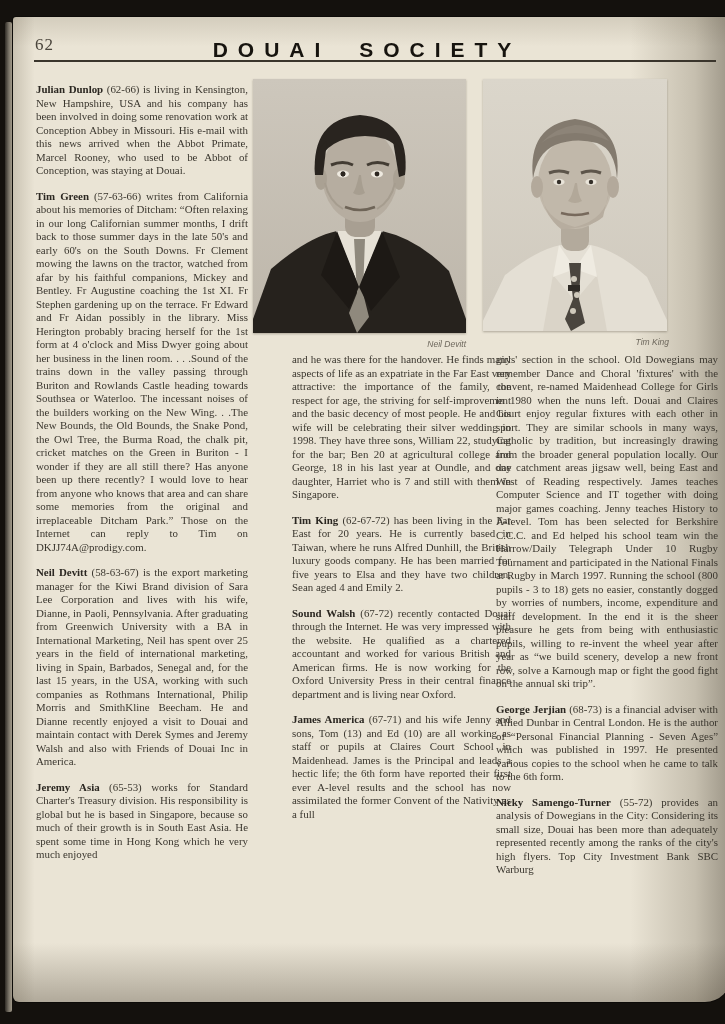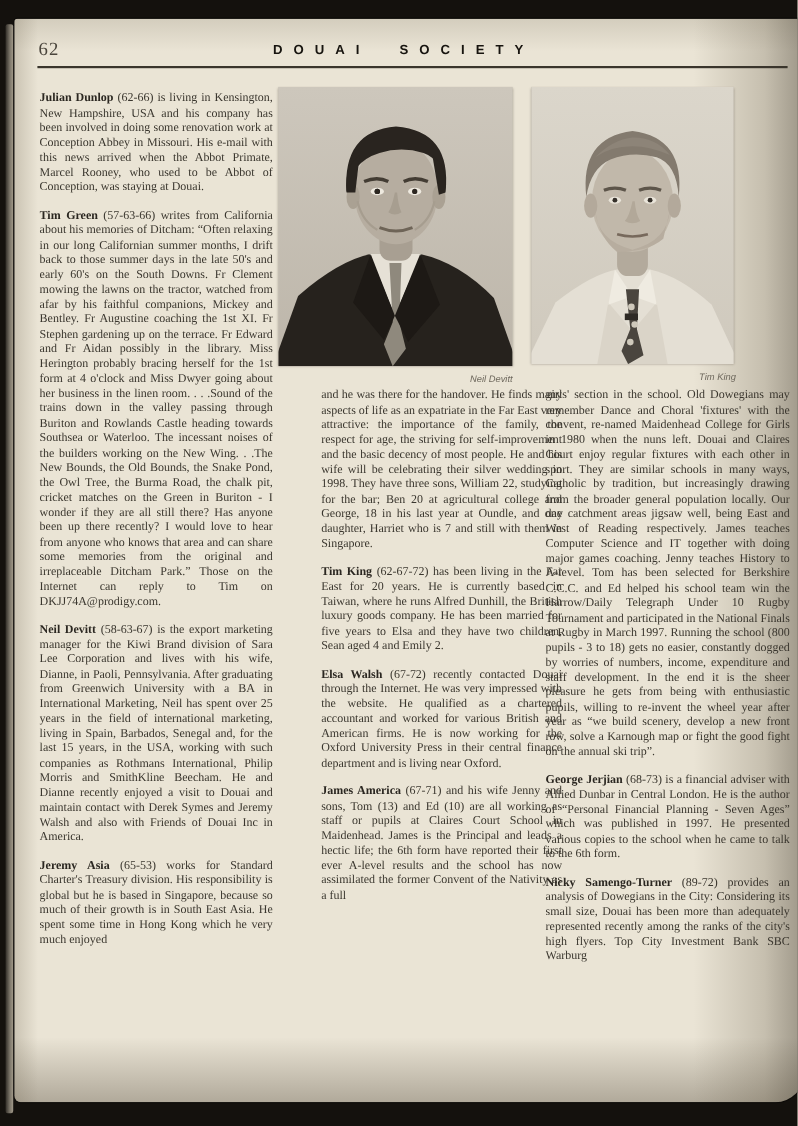--- a/index.html
+++ b/index.html
@@ -29,21 +29,21 @@
     border-radius:3px 4px 26px 6px;
     box-shadow:0 0 0 1px rgba(0,0,0,.35);
   }
   .page-number{
     position:absolute;left:22px;top:18px;
     font-size:17px;color:#4a453c;letter-spacing:1px;
   }
   .page-title{
     position:absolute;left:0;right:10px;top:21px;text-align:center;
     font-family:"Liberation Sans", sans-serif;font-weight:bold;
-    font-size:12px;letter-spacing:10px;word-spacing:13px;color:#17140f;
+    font-size:21px;letter-spacing:10px;word-spacing:13px;color:#17140f;
     white-space:nowrap;
   }
   .header-rule{
     position:absolute;left:21px;right:15px;top:43px;height:2px;
     background:#3a352c;
   }
   .col{
     position:absolute;
     font-size:10.9px;line-height:13.5px;color:#3a362e;
     text-align:justify;overflow:hidden;
@@ -187,23 +187,23 @@
   <div class="col" id="col1">
     <p><span class="lead">Julian Dunlop</span><span> (62-66) is living in Kensington, New Hampshire, USA and his company has been involved in doing some renovation work at Conception Abbey in Missouri. His e-mail with this news arrived when the Abbot Primate, Marcel Rooney, who used to be Abbot of Conception, was staying at Douai.</span></p>
     <p><span class="lead">Tim Green</span><span> (57-63-66) writes from California about his memories of Ditcham: “Often relaxing in our long Californian summer months, I drift back to those summer days in the late 50's and early 60's on the South Downs. Fr Clement mowing the lawns on the tractor, watched from afar by his faithful companions, Mickey and Bentley. Fr Augustine coaching the 1st XI. Fr Stephen gardening up on the terrace. Fr Edward and Fr Aidan possibly in the library. Miss Herington probably bracing herself for the 1st form at 4 o'clock and Miss Dwyer going about her business in the linen room. . . .Sound of the trains down in the valley passing through Buriton and Rowlands Castle heading towards Southsea or Waterloo. The incessant noises of the builders working on the New Wing. . .The New Bounds, the Old Bounds, the Snake Pond, the Owl Tree, the Burma Road, the chalk pit, cricket matches on the Green in Buriton - I wonder if they are all still there? Has anyone been up there recently? I would love to hear from anyone who knows that area and can share some memories from the original and irreplaceable Ditcham Park.” Those on the Internet can reply to Tim on DKJJ74A@prodigy.com.</span></p>
     <p><span class="lead">Neil Devitt</span><span> (58-63-67) is the export marketing manager for the Kiwi Brand division of Sara Lee Corporation and lives with his wife, Dianne, in Paoli, Pennsylvania. After graduating from Greenwich University with a BA in International Marketing, Neil has spent over 25 years in the field of international marketing, living in Spain, Barbados, Senegal and, for the last 15 years, in the USA, working with such companies as Rothmans International, Philip Morris and SmithKline Beecham. He and Dianne recently enjoyed a visit to Douai and maintain contact with Derek Symes and Jeremy Walsh and also with Friends of Douai Inc in America.</span></p>
     <p><span class="lead">Jeremy Asia</span><span> (65-53) works for Standard Charter's Treasury division. His responsibility is global but he is based in Singapore, because so much of their growth is in South East Asia. He spent some time in Hong Kong which he very much enjoyed</span></p>
   </div>
 
   <div class="col" id="col2">
     <p><span>and he was there for the handover. He finds many aspects of life as an expatriate in the Far East very attractive: the importance of the family, the respect for age, the striving for self-improvement and the basic decency of most people. He and his wife will be celebrating their silver wedding in 1998. They have three sons, William 22, studying for the bar; Ben 20 at agricultural college and George, 18 in his last year at Oundle, and one daughter, Harriet who is 7 and still with them in Singapore.</span></p>
     <p><span class="lead">Tim King</span><span> (62-67-72) has been living in the Far East for 20 years. He is currently based in Taiwan, where he runs Alfred Dunhill, the British luxury goods company. He has been married for five years to Elsa and they have two children, Sean aged 4 and Emily 2.</span></p>
-    <p><span class="lead">Elsa Walsh</span><span> (67-72) recently contacted Douai through the Internet. He was very impressed with the website. He qualified as a chartered accountant and worked for various British and American firms. He is now working for the Oxford University Press in their central finance department and is living near Oxford.</span></p>
+    <p><span class="lead">Sound Walsh</span><span> (67-72) recently contacted Douai through the Internet. He was very impressed with the website. He qualified as a chartered accountant and worked for various British and American firms. He is now working for the Oxford University Press in their central finance department and is living near Oxford.</span></p>
     <p><span class="lead">James America</span><span> (67-71) and his wife Jenny and sons, Tom (13) and Ed (10) are all working as staff or pupils at Claires Court School in Maidenhead. James is the Principal and leads a hectic life; the 6th form have reported their first ever A-level results and the school has now assimilated the former Convent of the Nativity as a full</span></p>
   </div>
 
   <div class="col" id="col3">
     <p><span>girls' section in the school. Old Dowegians may remember Dance and Choral 'fixtures' with the convent, re-named Maidenhead College for Girls in 1980 when the nuns left. Douai and Claires Court enjoy regular fixtures with each other in sport. They are similar schools in many ways, Catholic by tradition, but increasingly drawing from the broader general population locally. Our day catchment areas jigsaw well, being East and West of Reading respectively. James teaches Computer Science and IT together with doing major games coaching. Jenny teaches History to A-level. Tom has been selected for Berkshire C.C.C. and Ed helped his school team win the Harrow/Daily Telegraph Under 10 Rugby Tournament and participated in the National Finals at Rugby in March 1997. Running the school (800 pupils - 3 to 18) gets no easier, constantly dogged by worries of numbers, income, expenditure and staff development. In the end it is the sheer pleasure he gets from being with enthusiastic pupils, willing to re-invent the wheel year after year as “we build scenery, develop a new front row, solve a Karnough map or fight the good fight on the annual ski trip”.</span></p>
     <p><span class="lead">George Jerjian</span><span> (68-73) is a financial adviser with Allied Dunbar in Central London. He is the author of “Personal Financial Planning - Seven Ages” which was published in 1997. He presented various copies to the school when he came to talk to the 6th form.</span></p>
-    <p><span class="lead">Nicky Samengo-Turner</span><span> (89-72) provides an analysis of Dowegians in the City: Considering its small size, Douai has been more than adequately represented recently among the ranks of the city's high flyers. Top City Investment Bank SBC Warburg</span></p>
+    <p><span class="lead">Nicky Samengo-Turner</span><span> (55-72) provides an analysis of Dowegians in the City: Considering its small size, Douai has been more than adequately represented recently among the ranks of the city's high flyers. Top City Investment Bank SBC Warburg</span></p>
   </div>
 
 </div>
 
 </body></html>

